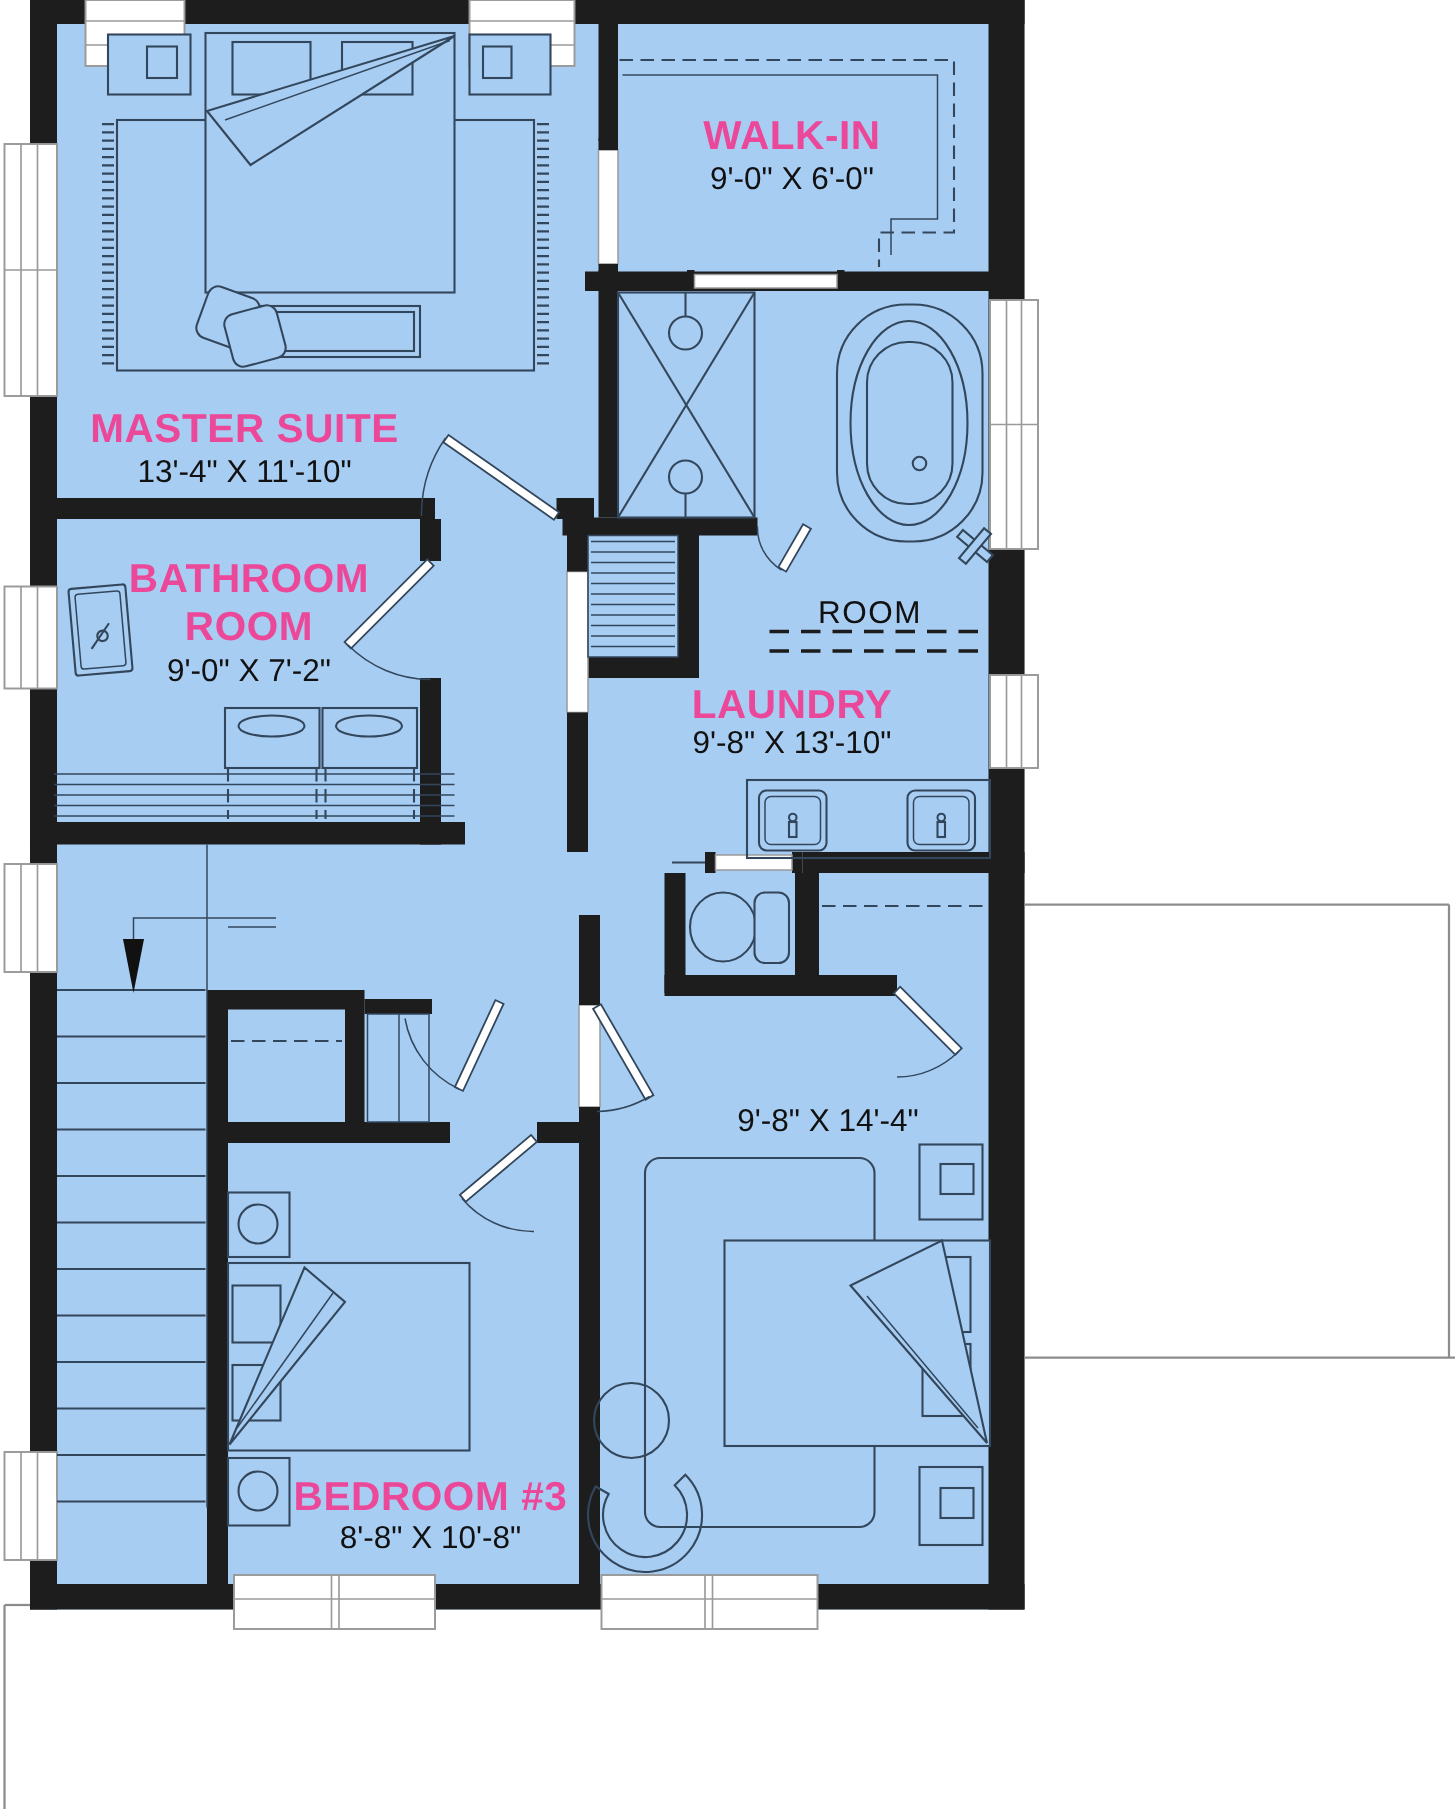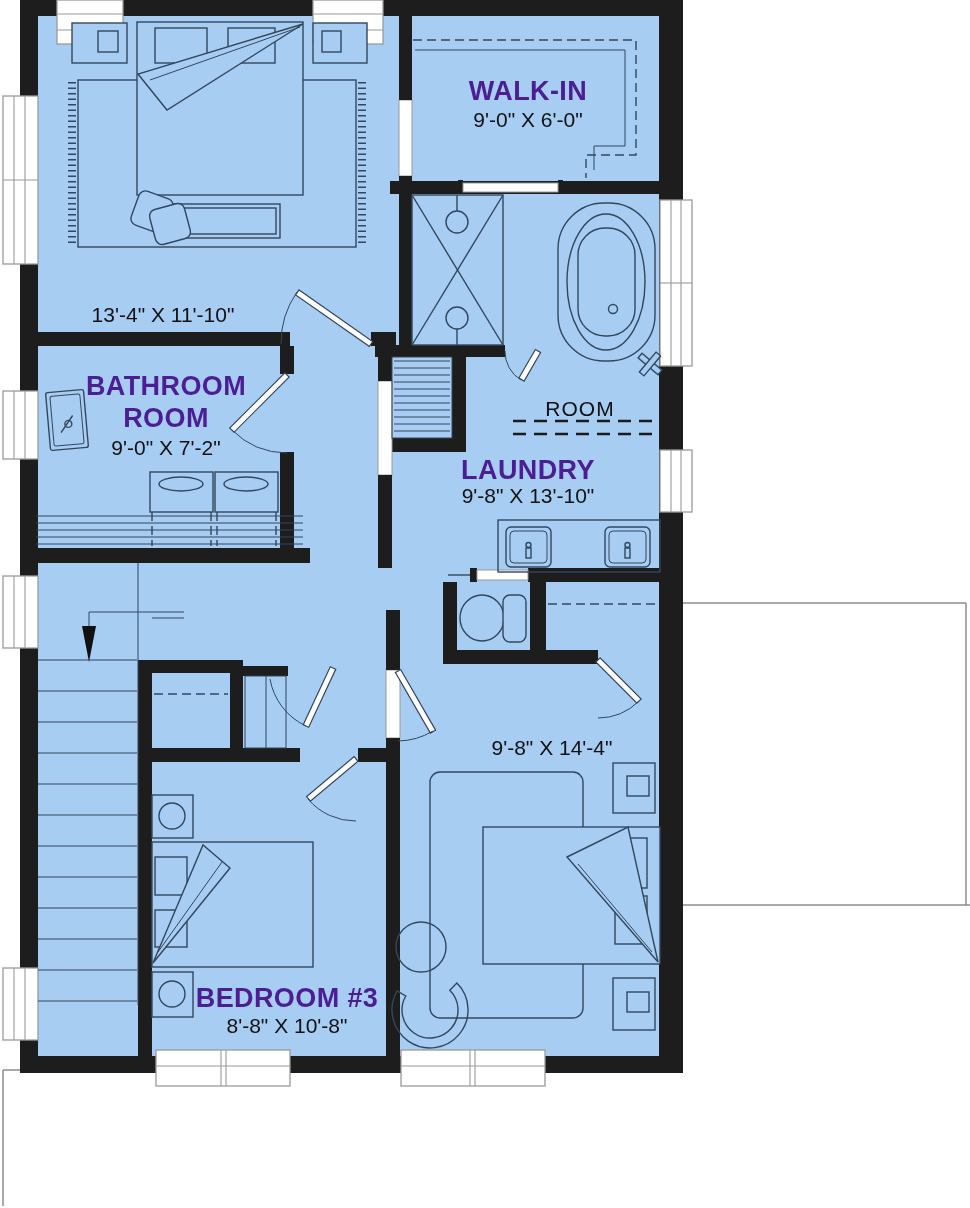--- a/index.html
+++ b/index.html
@@ -17,21 +17,21 @@
   .winline{fill:none;stroke:var(--frame);stroke-width:1.1;}
   .gray{fill:none;stroke:var(--outline);stroke-width:1.5;}
   .leaf{fill:#ffffff;stroke:var(--line);stroke-width:1.2;}
   .arc{fill:none;stroke:var(--line);stroke-width:1;}
   .opening{fill:#ffffff;stroke:var(--frame);stroke-width:1;}
   .jamb{fill:var(--wall);}
   .stair{stroke:var(--line);stroke-width:1.2;}
   .fringe{stroke:var(--line);stroke-width:8;stroke-dasharray:1.5 4;fill:none;}
   .arrow{fill:#111111;}
   .lbl{position:absolute;transform:translate(-50%,-50%);white-space:nowrap;
-       font-weight:800;font-size:27px;letter-spacing:.4px;color:#4c1d95;}
+       font-weight:800;font-size:27px;letter-spacing:.4px;color:#ec4899;}
   .dim{position:absolute;transform:translate(-50%,-50%);white-space:nowrap;
        font-weight:400;font-size:21px;color:#111111;}
   .arch{position:absolute;transform:translate(-50%,-50%);white-space:nowrap;
         font-weight:400;font-size:21px;letter-spacing:1px;color:#111111;}
 </style>
 </head>
 <body>
 
 <div class="stage">
 
@@ -407,20 +407,21 @@
     <line class="gray" x1="683" y1="603" x2="966" y2="603"></line>
     <line class="gray" x1="966" y1="603" x2="966" y2="905"></line>
     <line class="gray" x1="683" y1="905" x2="970" y2="905"></line>
   </g>
   <g>
     <line class="gray" x1="3" y1="1070" x2="20" y2="1070"></line>
     <line class="gray" x1="3" y1="1070" x2="3" y2="1206"></line>
   </g>
 </svg>
 
+<div class="lbl" style="left:163px;top:286px;">MASTER SUITE</div>
 <div class="dim" style="left:163px;top:315px;">13'-4" X 11'-10"</div>
 
 <div class="lbl" style="left:528px;top:91px;">WALK-IN</div>
 <div class="dim" style="left:528px;top:120px;">9'-0" X 6'-0"</div>
 
 <div class="lbl" style="left:166px;top:386px;">BATHROOM</div>
 <div class="lbl" style="left:166px;top:418px;">ROOM</div>
 <div class="dim" style="left:166px;top:448px;">9'-0" X 7'-2"</div>
 
 <div class="arch" style="left:580px;top:409px;">ROOM</div>

